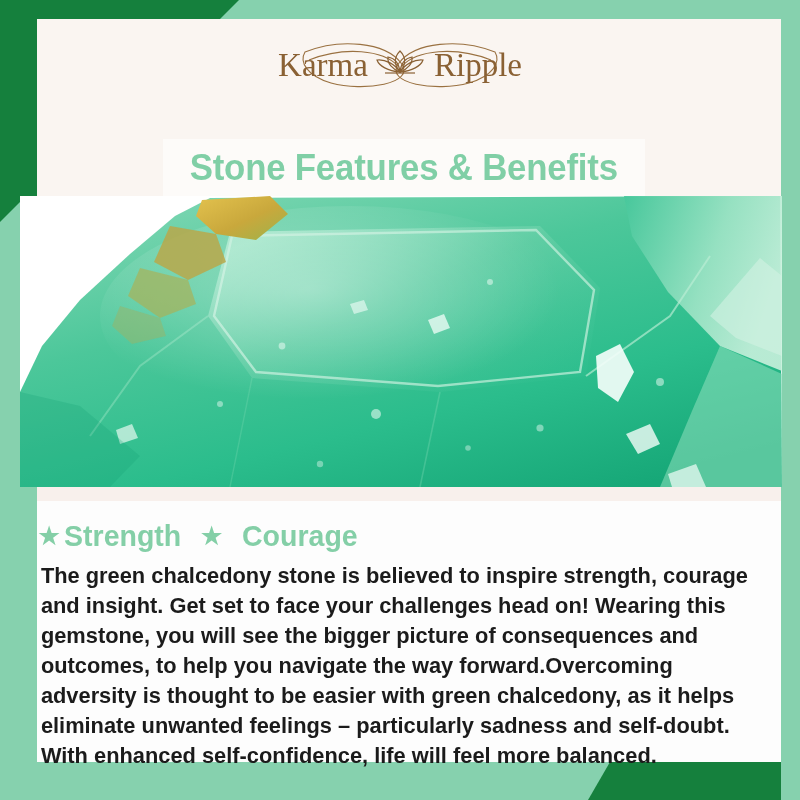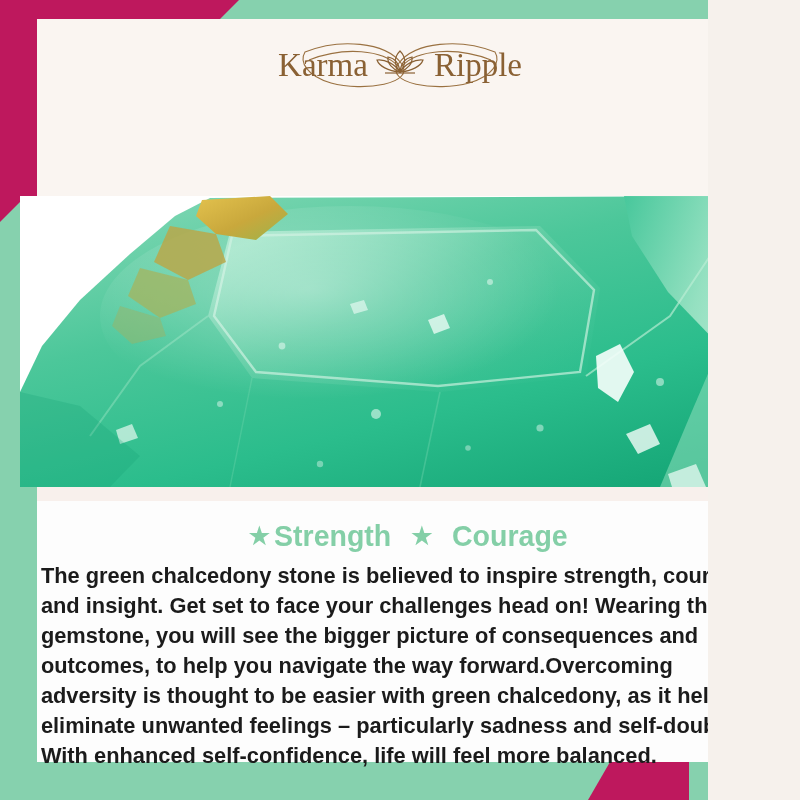--- a/index.html
+++ b/index.html
@@ -9,23 +9,23 @@
   body {
     width: 800px;
     height: 800px;
     overflow: hidden;
     font-family: "Liberation Sans", sans-serif;
     background: #f6f1ec;
   }
 
   #poster {
     position: relative;
-    width: 708px;
+    width: 800px;
     height: 800px;
-    background: #be185d;
+    background: #15803d;
     overflow: hidden;
   }
 
   
   .band {
     position: absolute;
     background: #86d1ae;
   }
   .band-top {
     top: 0;
@@ -160,21 +160,21 @@
     width: 744px;
     height: 261px;
     background: #fdfdfd;
   }
 
   .keywords {
     position: absolute;
     left: 0;
     top: 18px;
     width: 744px;
-    text-align: center;
+    text-align: left;
     white-space: nowrap;
   }
   .kw {
     font-family: "Liberation Sans Narrow", "Liberation Sans", sans-serif;
     font-weight: bold;
     font-size: 30px;
     color: #84cfa7;
     transform: scaleX(0.95);
     display: inline-block;
     transform-origin: center;
@@ -233,20 +233,23 @@
         <path d="M165 36 C 160 30, 158 22, 165 15 C 172 22, 170 30, 165 36 Z"></path>
         <path d="M165 36 C 153 35, 144 30, 142 24 C 150 23, 160 28, 165 36 Z"></path>
         <path d="M165 36 C 177 35, 186 30, 188 24 C 180 23, 170 28, 165 36 Z"></path>
         <path d="M150 37 L 180 37"></path>
       </g>
       <text x="88" y="40" text-anchor="middle" font-family="'Liberation Serif', 'DejaVu Serif', serif" font-size="33" fill="#8a6134">Karma</text>
       <text x="243" y="40" text-anchor="middle" font-family="'Liberation Serif', 'DejaVu Serif', serif" font-size="33" fill="#8a6134">Ripple</text>
     </svg>
   </div>
 
+  <div class="title-banner">
+    <div class="title-text">Stone Features &amp; Benefits</div>
+  </div>
 
   <div class="stone-photo">
     <svg class="stone-svg" viewBox="0 0 762 291" preserveAspectRatio="none">
       <defs>
         <linearGradient id="gBody" x1="0.15" y1="0" x2="0.8" y2="1">
           <stop offset="0%" stop-color="#7fd7b3"></stop>
           <stop offset="35%" stop-color="#4cc79a"></stop>
           <stop offset="70%" stop-color="#2bbd8c"></stop>
           <stop offset="100%" stop-color="#17a878"></stop>
         </linearGradient>

